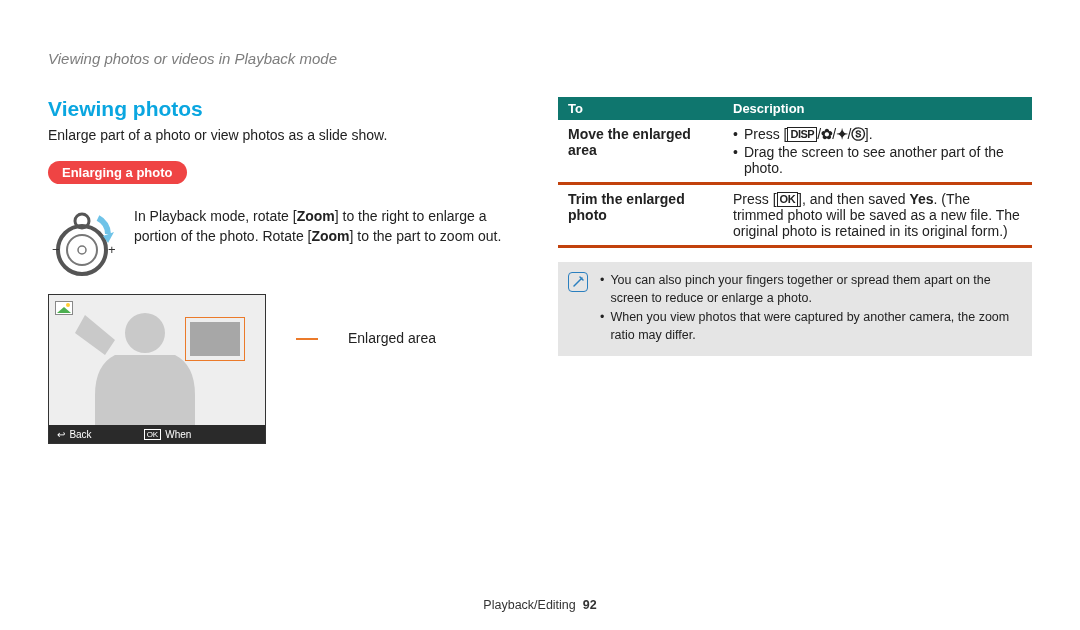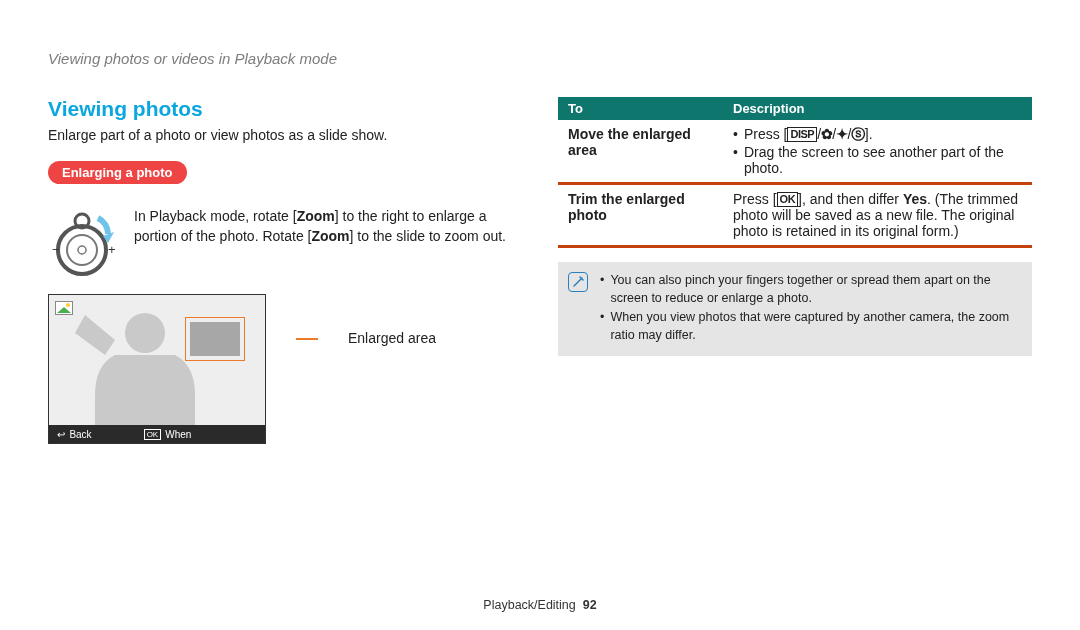--- a/index.html
+++ b/index.html
@@ -145,21 +145,21 @@
           <circle cx="34" cy="44" r="15" fill="none" stroke="#777" stroke-width="2"></circle>
           <circle cx="34" cy="44" r="4" fill="none" stroke="#777" stroke-width="1.5"></circle>
           <circle cx="34" cy="15" r="7" fill="none" stroke="#555" stroke-width="3"></circle>
           <text x="4" y="48" font-size="13" fill="#333">−</text>
           <text x="60" y="48" font-size="13" fill="#333">+</text>
           <path d="M 50 12 A 18 18 0 0 1 60 28" fill="none" stroke="#6fc3e8" stroke-width="6"></path>
           <polygon points="55,30 66,26 60,37" fill="#6fc3e8"></polygon>
         </svg>
       </div>
       <div class="zoom-text">
-        <span>In Playback mode, rotate [</span><span class="bold">Zoom</span><span>] to the right to enlarge a portion of the photo. Rotate [</span><span class="bold">Zoom</span><span>] to the slide to zoom out.</span>
+        <span>In Playback mode, rotate [</span><span class="bold">Zoom</span><span>] to the right to enlarge a portion of the photo. Rotate [</span><span class="bold">Zoom</span><span>] to the part to zoom out.</span>
       </div>
     </div>
 
     <div class="screen-row">
       <div class="screen">
         <div class="thumb"></div>
         <svg class="silhouette" viewBox="0 0 170 140">
           <path d="M 60 28 a 20 20 0 1 1 40 0 a 20 20 0 1 1 -40 0
                    M 50 50 q -20 10 -20 40 l 0 50 l 100 0 l 0 -50 q 0 -30 -20 -40
                    M 20 10 l 30 25 l -10 15 l -30 -22 z" fill="#c9c9c9"></path>
@@ -199,21 +199,21 @@
                 <span><span>Press [</span><span class="dispbox inline-icon">DISP</span>/<span class="inline-icon">✿</span>/<span class="inline-icon">✦</span>/<span class="inline-icon">ⓢ</span><span>].</span></span>
               </div>
             <div class="bullet">
                 <span>Drag the screen to see another part of the photo.</span>
               </div>
           </td>
         </tr>
         <tr>
           <td>Trim the enlarged photo</td>
           <td>
-            <span>Press [</span><span class="okbox inline-icon">OK</span><span>], and then differ </span><b>Yes</b><span>. (The trimmed photo will be saved as a new file. The original photo is retained in its original form.)</span>
+            <span>Press [</span><span class="okbox inline-icon">OK</span><span>], and then saved </span><b>Yes</b><span>. (The trimmed photo will be saved as a new file. The original photo is retained in its original form.)</span>
           </td>
         </tr>
       </tbody>
     </table>
 
     <div class="note">
       <div class="note-icon">
         <svg viewBox="0 0 12 12">
             <path d="M2 10 L10 2 M8 1 L11 4" stroke="#2a7fbf" stroke-width="1.5" fill="none" stroke-linecap="round"></path>
           </svg>

